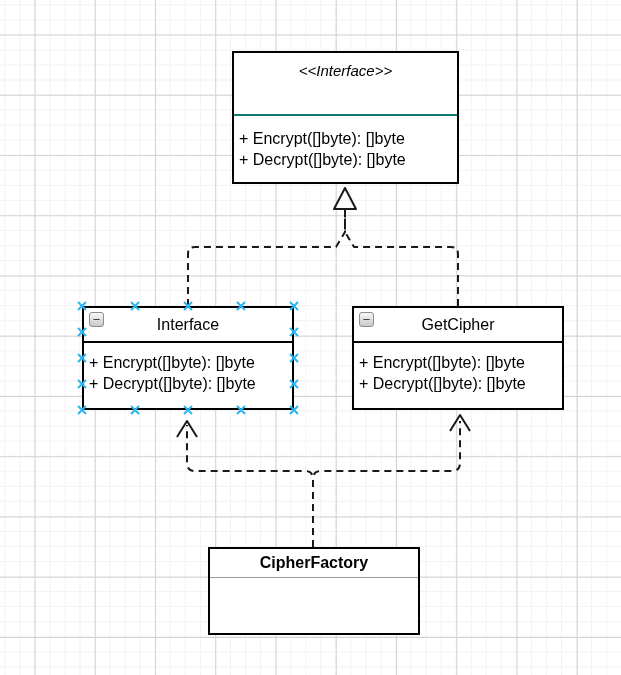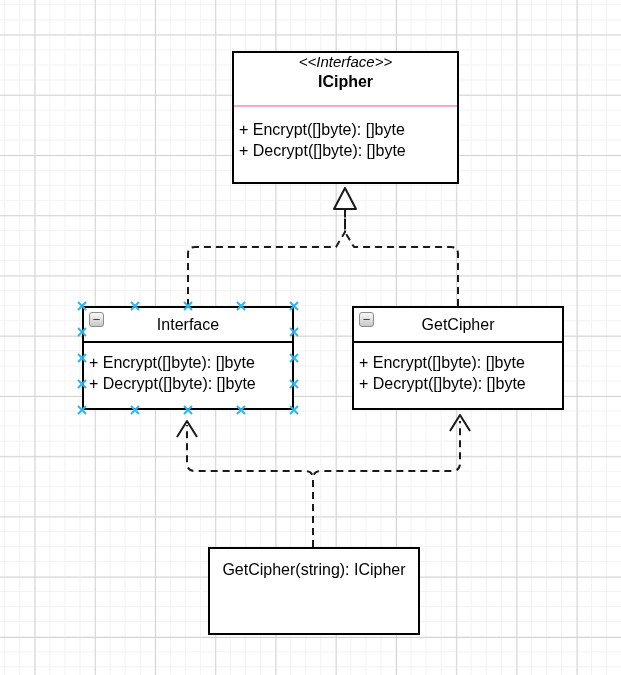--- a/index.html
+++ b/index.html
@@ -21,21 +21,21 @@
   }
   .box-header{text-align:center;position:relative}
   .class-name{font-size:16px}
   .bold{font-weight:bold}
   .stereotype{font-style:italic;font-size:15px;line-height:18px}
   .box-body{font-size:16px;line-height:21px;padding:0 5px}
   .method{white-space:nowrap}
 
   
   #box-icipher{left:232px;top:51px;width:227px;height:133px}
-  #box-icipher .box-header{height:52px;border-bottom:2px solid #f9a8d4}
+  #box-icipher .box-header{height:52px;padding-top:9px;border-bottom:2px solid #0f766e}
   #box-icipher .class-name{line-height:22px}
   #box-icipher .box-body{padding-top:12px}
 
   
   #box-aescipher{left:82px;top:306px;width:212px;height:104px}
   #box-descipher{left:352px;top:306px;width:212px;height:104px}
   #box-aescipher .box-header,#box-descipher .box-header{height:33px;line-height:33px;border-bottom:2px solid #000}
   #box-aescipher .box-body,#box-descipher .box-body{padding-top:9px}
 
   
@@ -55,21 +55,20 @@
   .dashed{fill:none;stroke-width:2;stroke-dasharray:7 5;stroke-linejoin:round}
   .solidline{fill:none;stroke-width:2;stroke-linejoin:round}
   .xh{stroke-width:2;fill:none}
 </style>
 </head>
 <body>
 
 <div class="uml-box" id="box-icipher">
   <div class="box-header">
     <div class="stereotype">&lt;&lt;Interface&gt;&gt;</div>
-    <div class="class-name bold">ICipher</div>
   </div>
   <div class="box-body">
     <div class="method">+ Encrypt([]byte): []byte</div>
     <div class="method">+ Decrypt([]byte): []byte</div>
   </div>
 </div>
 
 <div class="uml-box" id="box-aescipher">
   <div class="box-header">
     <button class="collapse-btn">−</button>
@@ -86,22 +85,22 @@
     <button class="collapse-btn">−</button>
     <span class="class-name">GetCipher</span>
   </div>
   <div class="box-body">
     <div class="method">+ Encrypt([]byte): []byte</div>
     <div class="method">+ Decrypt([]byte): []byte</div>
   </div>
 </div>
 
 <div class="uml-box" id="box-cipherfactory">
-  <div class="box-body">
-    <div class="method">GetCipher(string): ICipher</div>
+  <div class="box-header">
+    <span class="class-name bold">CipherFactory</span>
   </div>
 </div>
 
 <svg class="overlay" width="621" height="675" viewBox="0 0 621 675">
 
   <g stroke="#1a1a1a">
     <path class="dashed" d="M188 306 V254 Q188 247 195 247 H336 L345 232 V210"></path>
     <path class="dashed" d="M458 306 V254 Q458 247 451 247 H354 L345 232 V210"></path>
     <polygon class="solidline" points="345,188 334,209 356,209" fill="#ffffff"></polygon>
   </g>

